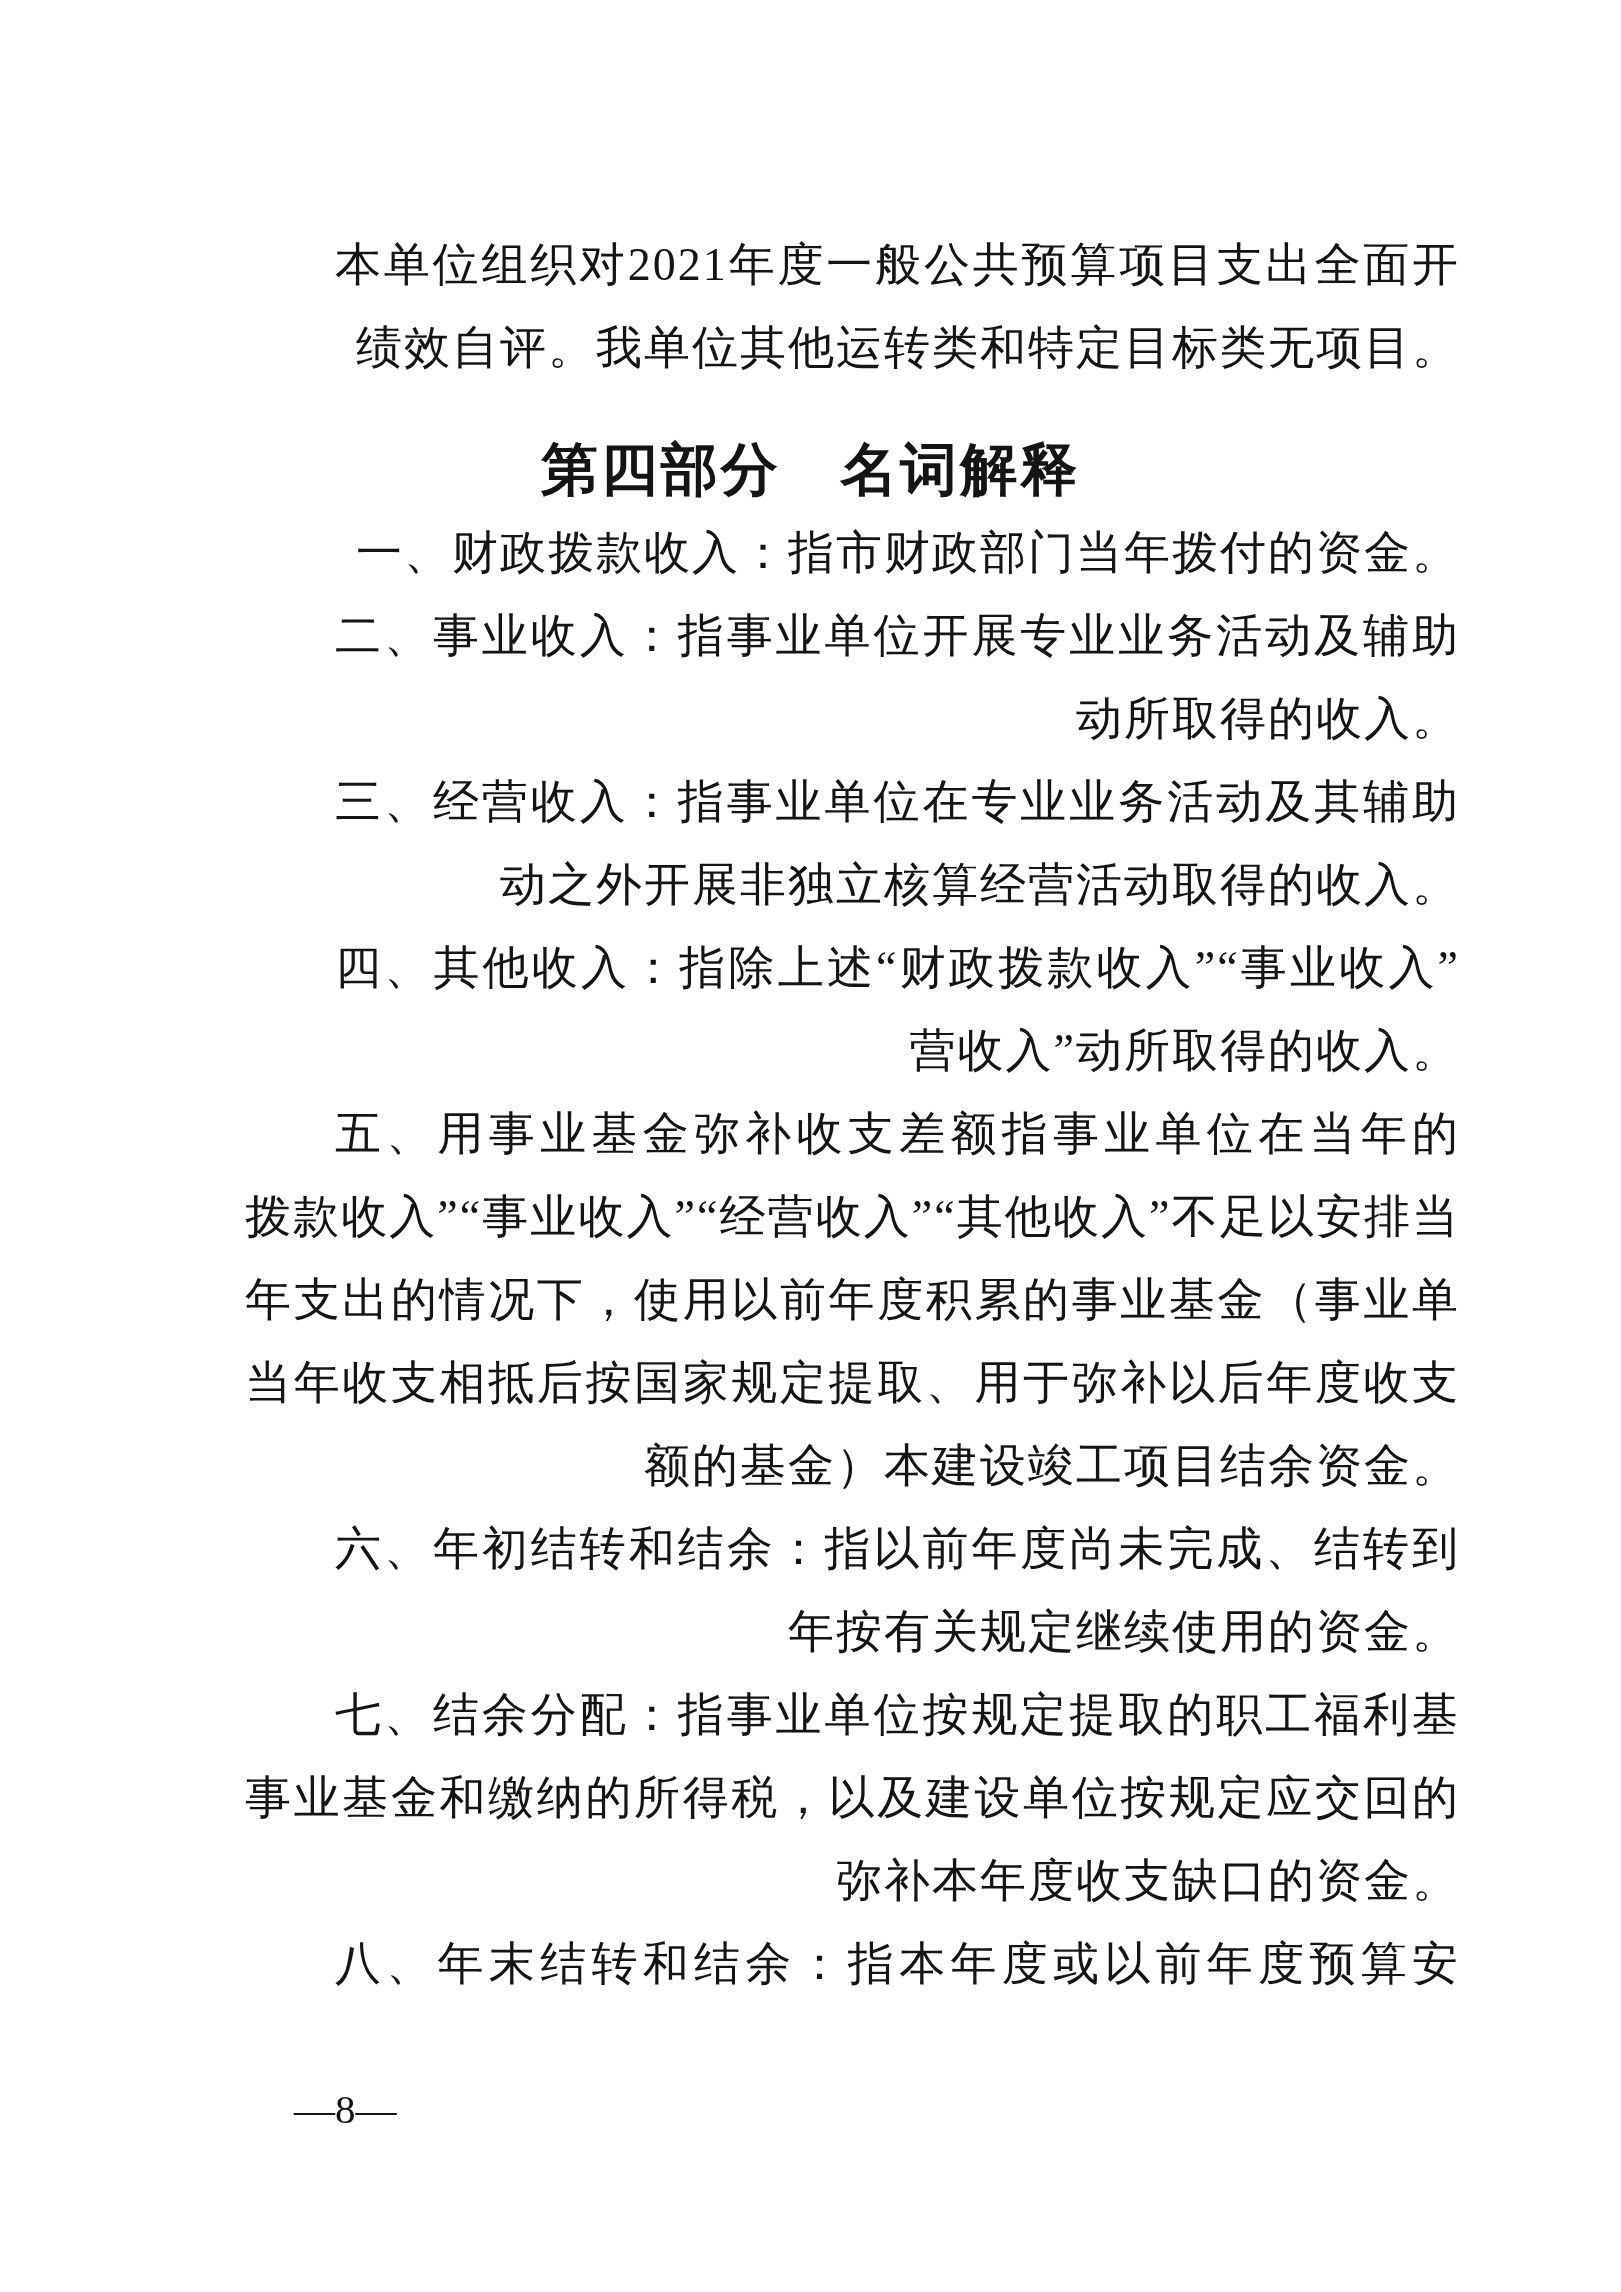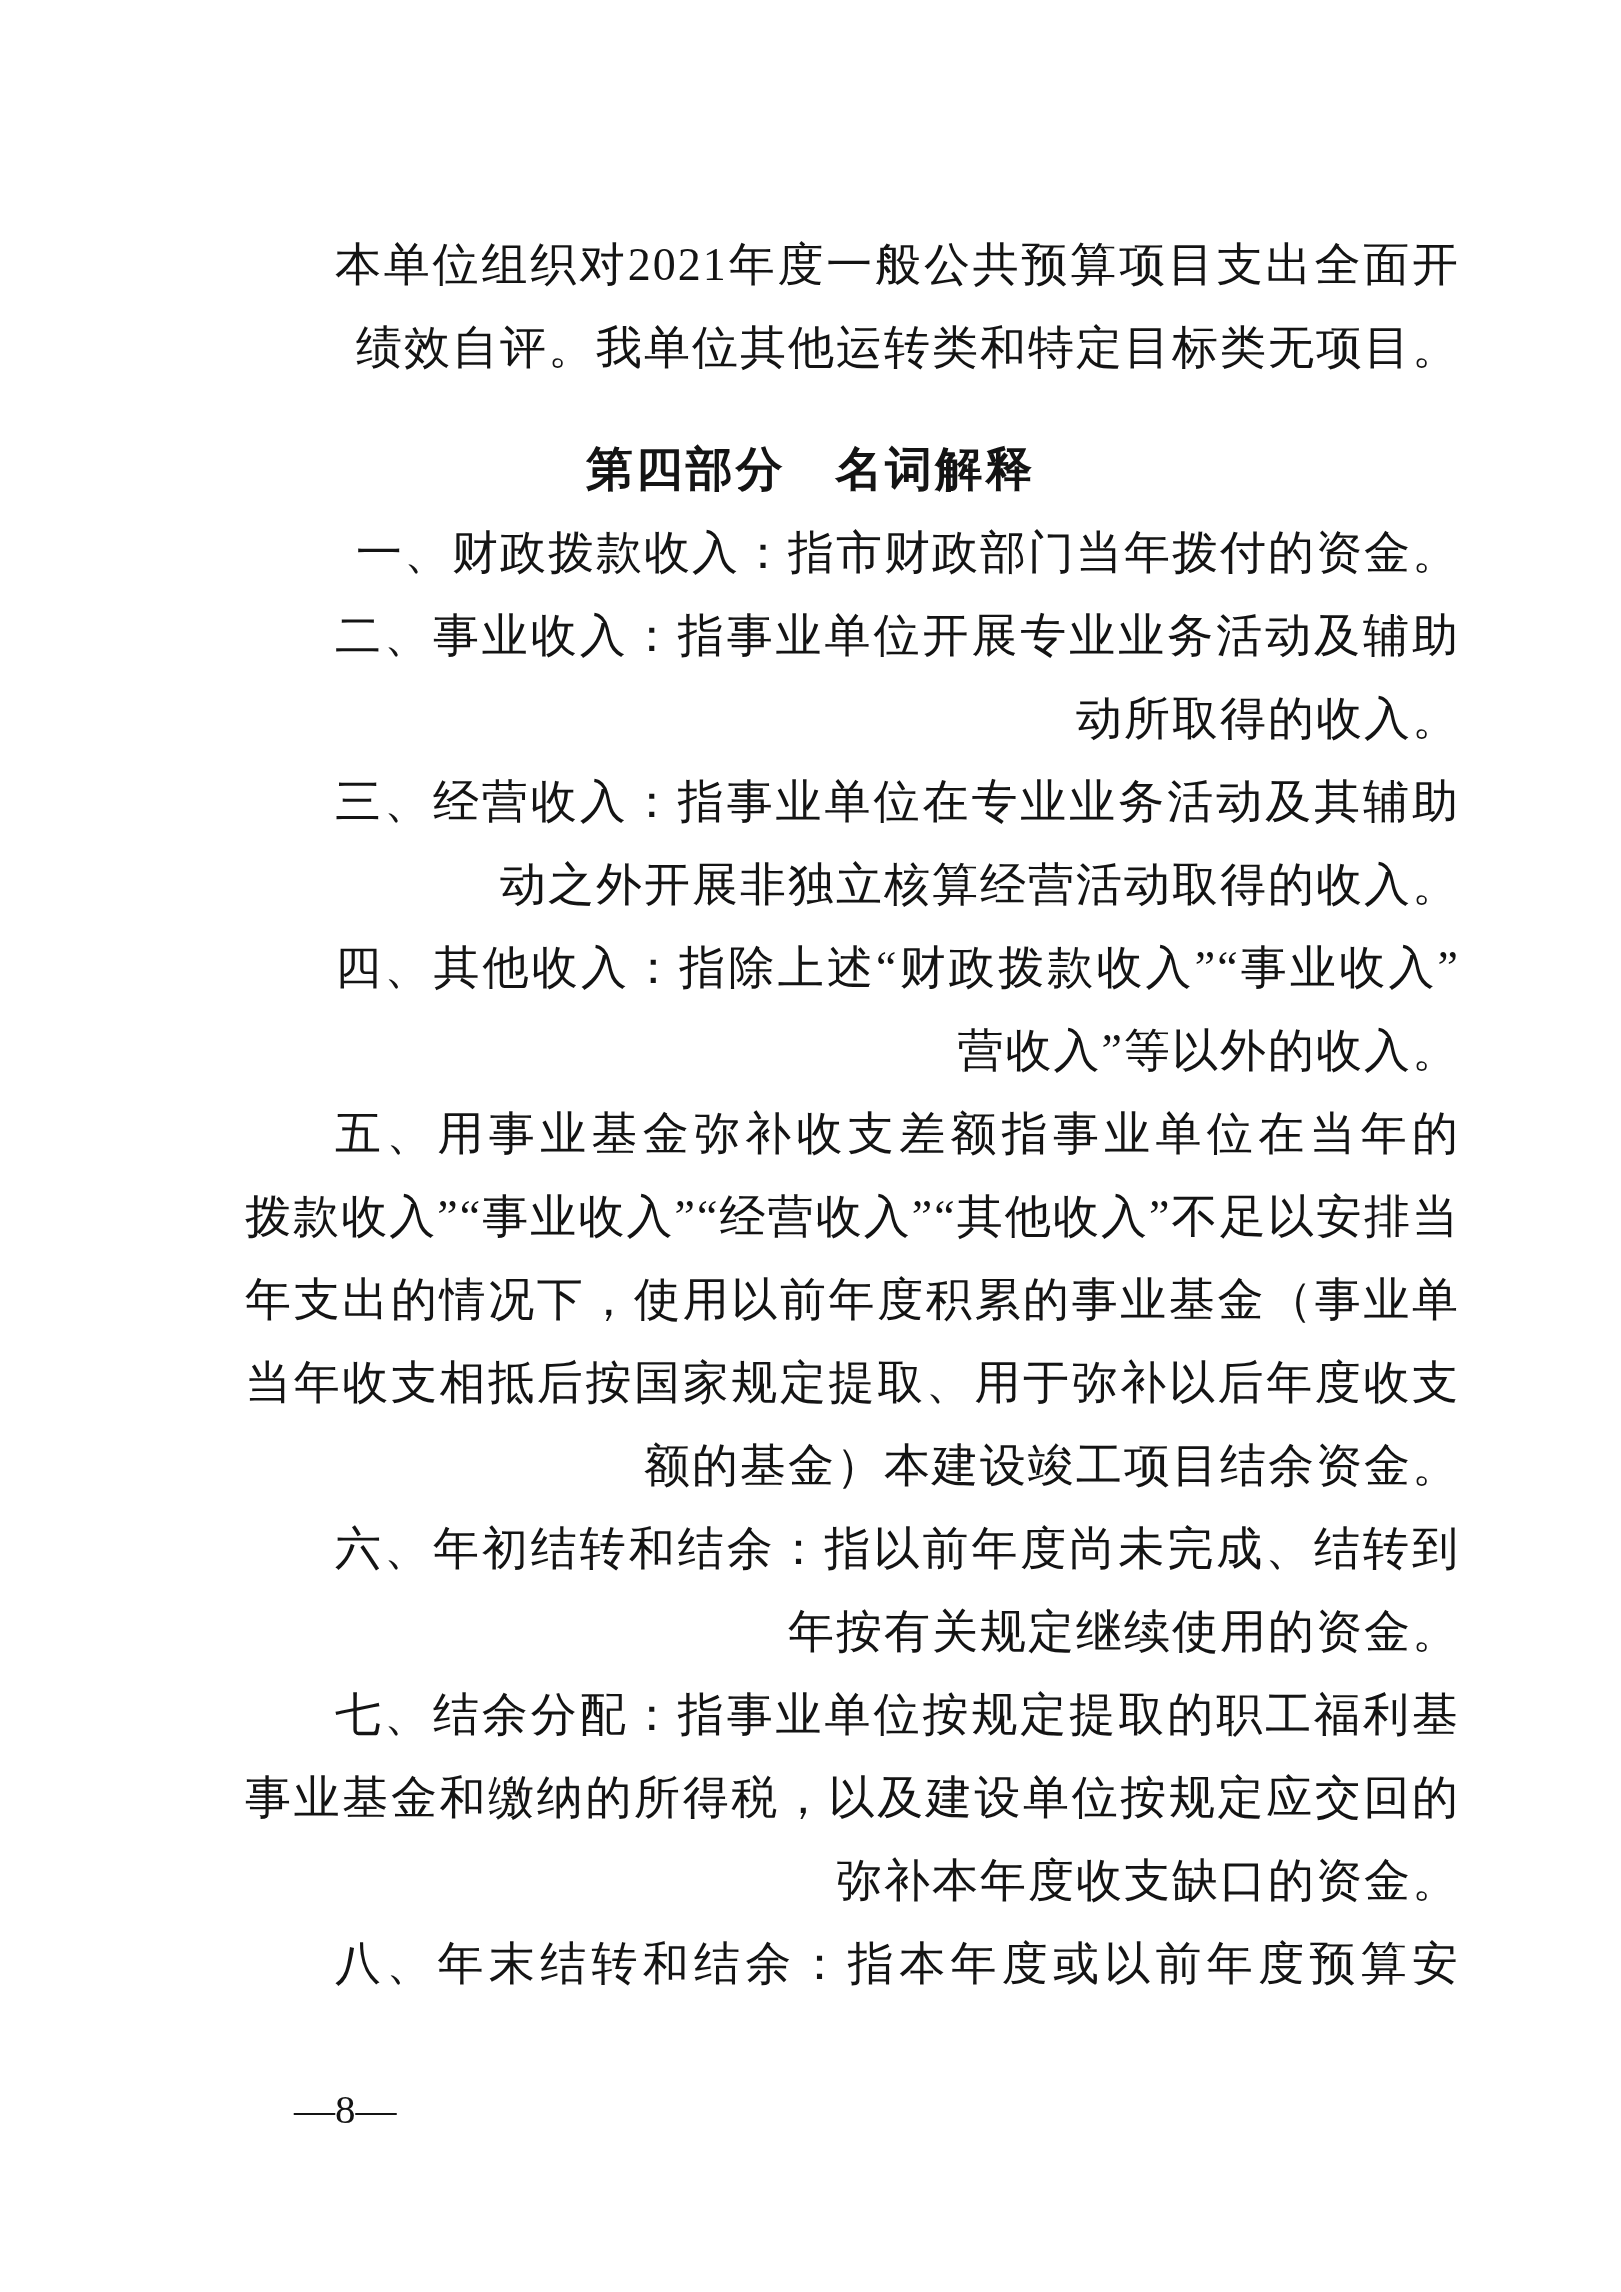--- a/index.html
+++ b/index.html
@@ -35,21 +35,21 @@
     white-space: normal;
   }
   .heading-line {
     margin-top: 39px;
     margin-left: -245px;
     margin-right: -161px;
     height: 83px;
     line-height: 83px;
     text-align: center;
     font-weight: bold;
-    font-size: 47px;
+    font-size: 57px;
     letter-spacing: 2.9px;
   }
   .page-number {
     position: absolute;
     left: 294px;
     top: 2080px;
     height: 59px;
     line-height: 59px;
     font-size: 41px;
     letter-spacing: 0;
@@ -62,21 +62,21 @@
   <div class="content">
       <div class="line indent fill">本单位组织对2021年度一般公共预算项目支出全面开展</div>
       <div class="line">绩效自评。我单位其他运转类和特定目标类无项目。</div>
       <div class="heading-line">第四部分　名词解释</div>
       <div class="line indent">一、财政拨款收入：指市财政部门当年拨付的资金。</div>
       <div class="line indent fill">二、事业收入：指事业单位开展专业业务活动及辅助活</div>
       <div class="line">动所取得的收入。</div>
       <div class="line indent fill">三、经营收入：指事业单位在专业业务活动及其辅助活</div>
       <div class="line">动之外开展非独立核算经营活动取得的收入。</div>
       <div class="line indent fill">四、其他收入：指除上述“财政拨款收入”“事业收入”“经</div>
-      <div class="line">营收入”等以外的收入。</div>
+      <div class="line">营收入”动所取得的收入。</div>
       <div class="line indent fill">五、用事业基金弥补收支差额指事业单位在当年的“财政</div>
       <div class="line fill">拨款收入”“事业收入”“经营收入”“其他收入”不足以安排当</div>
       <div class="line fill">年支出的情况下，使用以前年度积累的事业基金（事业单位</div>
       <div class="line fill">当年收支相抵后按国家规定提取、用于弥补以后年度收支差</div>
       <div class="line">额的基金）本建设竣工项目结余资金。</div>
       <div class="line indent fill">六、年初结转和结余：指以前年度尚未完成、结转到本</div>
       <div class="line">年按有关规定继续使用的资金。</div>
       <div class="line indent fill">七、结余分配：指事业单位按规定提取的职工福利基金、</div>
       <div class="line fill">事业基金和缴纳的所得税，以及建设单位按规定应交回的基</div>
       <div class="line">弥补本年度收支缺口的资金。</div>

